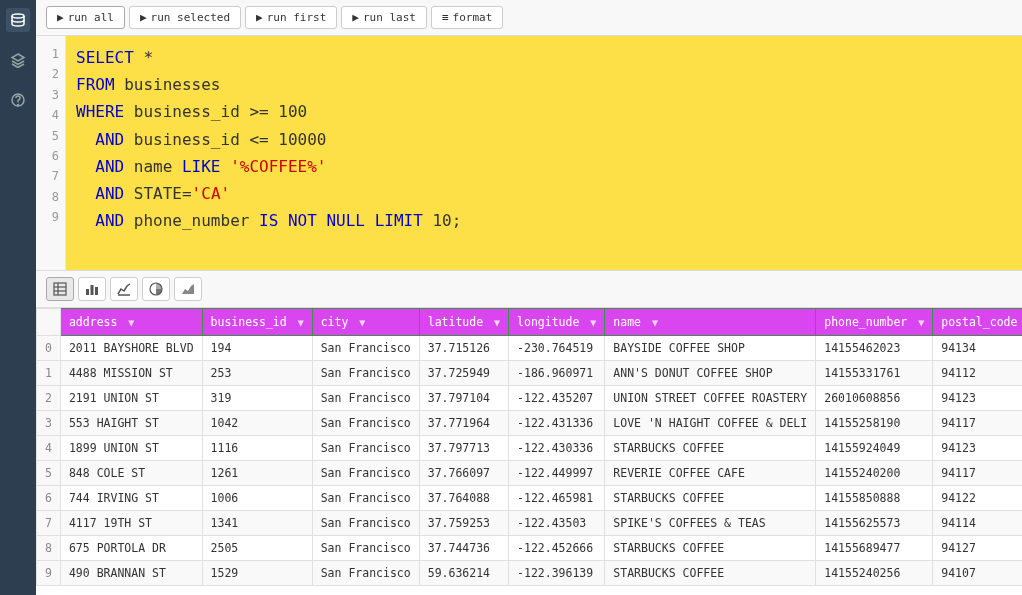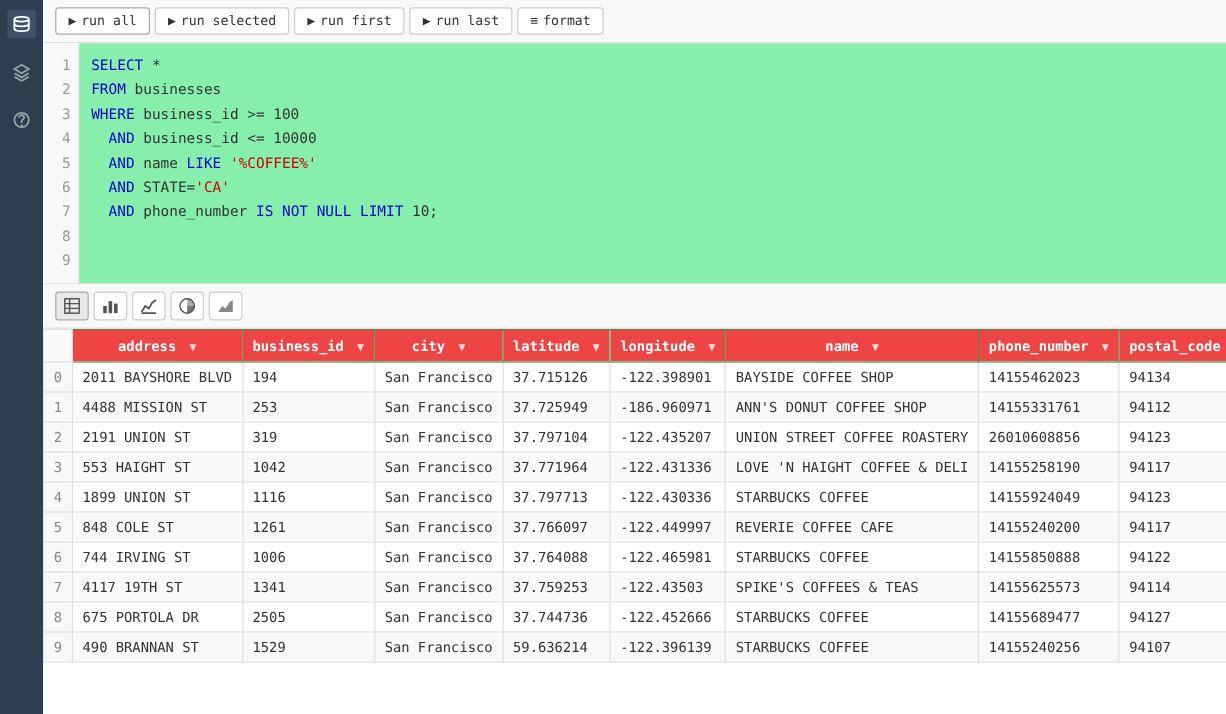--- a/index.html
+++ b/index.html
@@ -79,26 +79,26 @@
       text-align: right;
       color: #999;
       font-size: 12px;
       line-height: 1.7;
       min-width: 30px;
       user-select: none;
     }
     .code-content {
       flex: 1;
       padding: 8px 10px;
-      font-size: 12px;
+      font-size: 16px;
       line-height: 1.7;
       color: #333;
       overflow: auto;
       white-space: pre;
-      background: #86efac;
+      background: #fde047;
     }
     .kw { color: #0000cd; font-weight: 500; }
     .str { color: #cc0000; }
 
     
     .results-toolbar {
       display: flex;
       align-items: center;
       padding: 6px 10px;
       background: #f8f8f8;
@@ -125,27 +125,27 @@
     .results-container {
       flex: 1;
       overflow: auto;
     }
     table {
       border-collapse: collapse;
       width: 100%;
       font-size: 11.5px;
     }
     thead th {
-      background: #ef4444;
+      background: #d946ef;
       color: #fff;
       padding: 6px 8px;
-      text-align: center;
+      text-align: left;
       border: 1px solid #3d9140;
       white-space: nowrap;
-      font-weight: 700;
+      font-weight: 400;
       position: sticky;
       top: 0;
     }
     thead th .sort-arrow {
       margin-left: 4px;
       opacity: 0.8;
       font-size: 10px;
     }
     .row-num-col {
       background: #f8f8f8 !important;
@@ -298,21 +298,21 @@
 
         </tr>
       </thead>
       <tbody id="results-tbody">
       <tr>
             <td class="row-num">0</td>
             <td>2011 BAYSHORE BLVD</td>
             <td>194</td>
             <td>San Francisco</td>
             <td>37.715126</td>
-            <td>-122.398901</td>
+            <td>-230.764519</td>
             <td>BAYSIDE COFFEE SHOP</td>
             <td>14155462023</td>
             <td>94134</td>
           </tr>
           <tr>
             <td class="row-num">1</td>
             <td>4488 MISSION ST</td>
             <td>253</td>
             <td>San Francisco</td>
             <td>37.725949</td>

